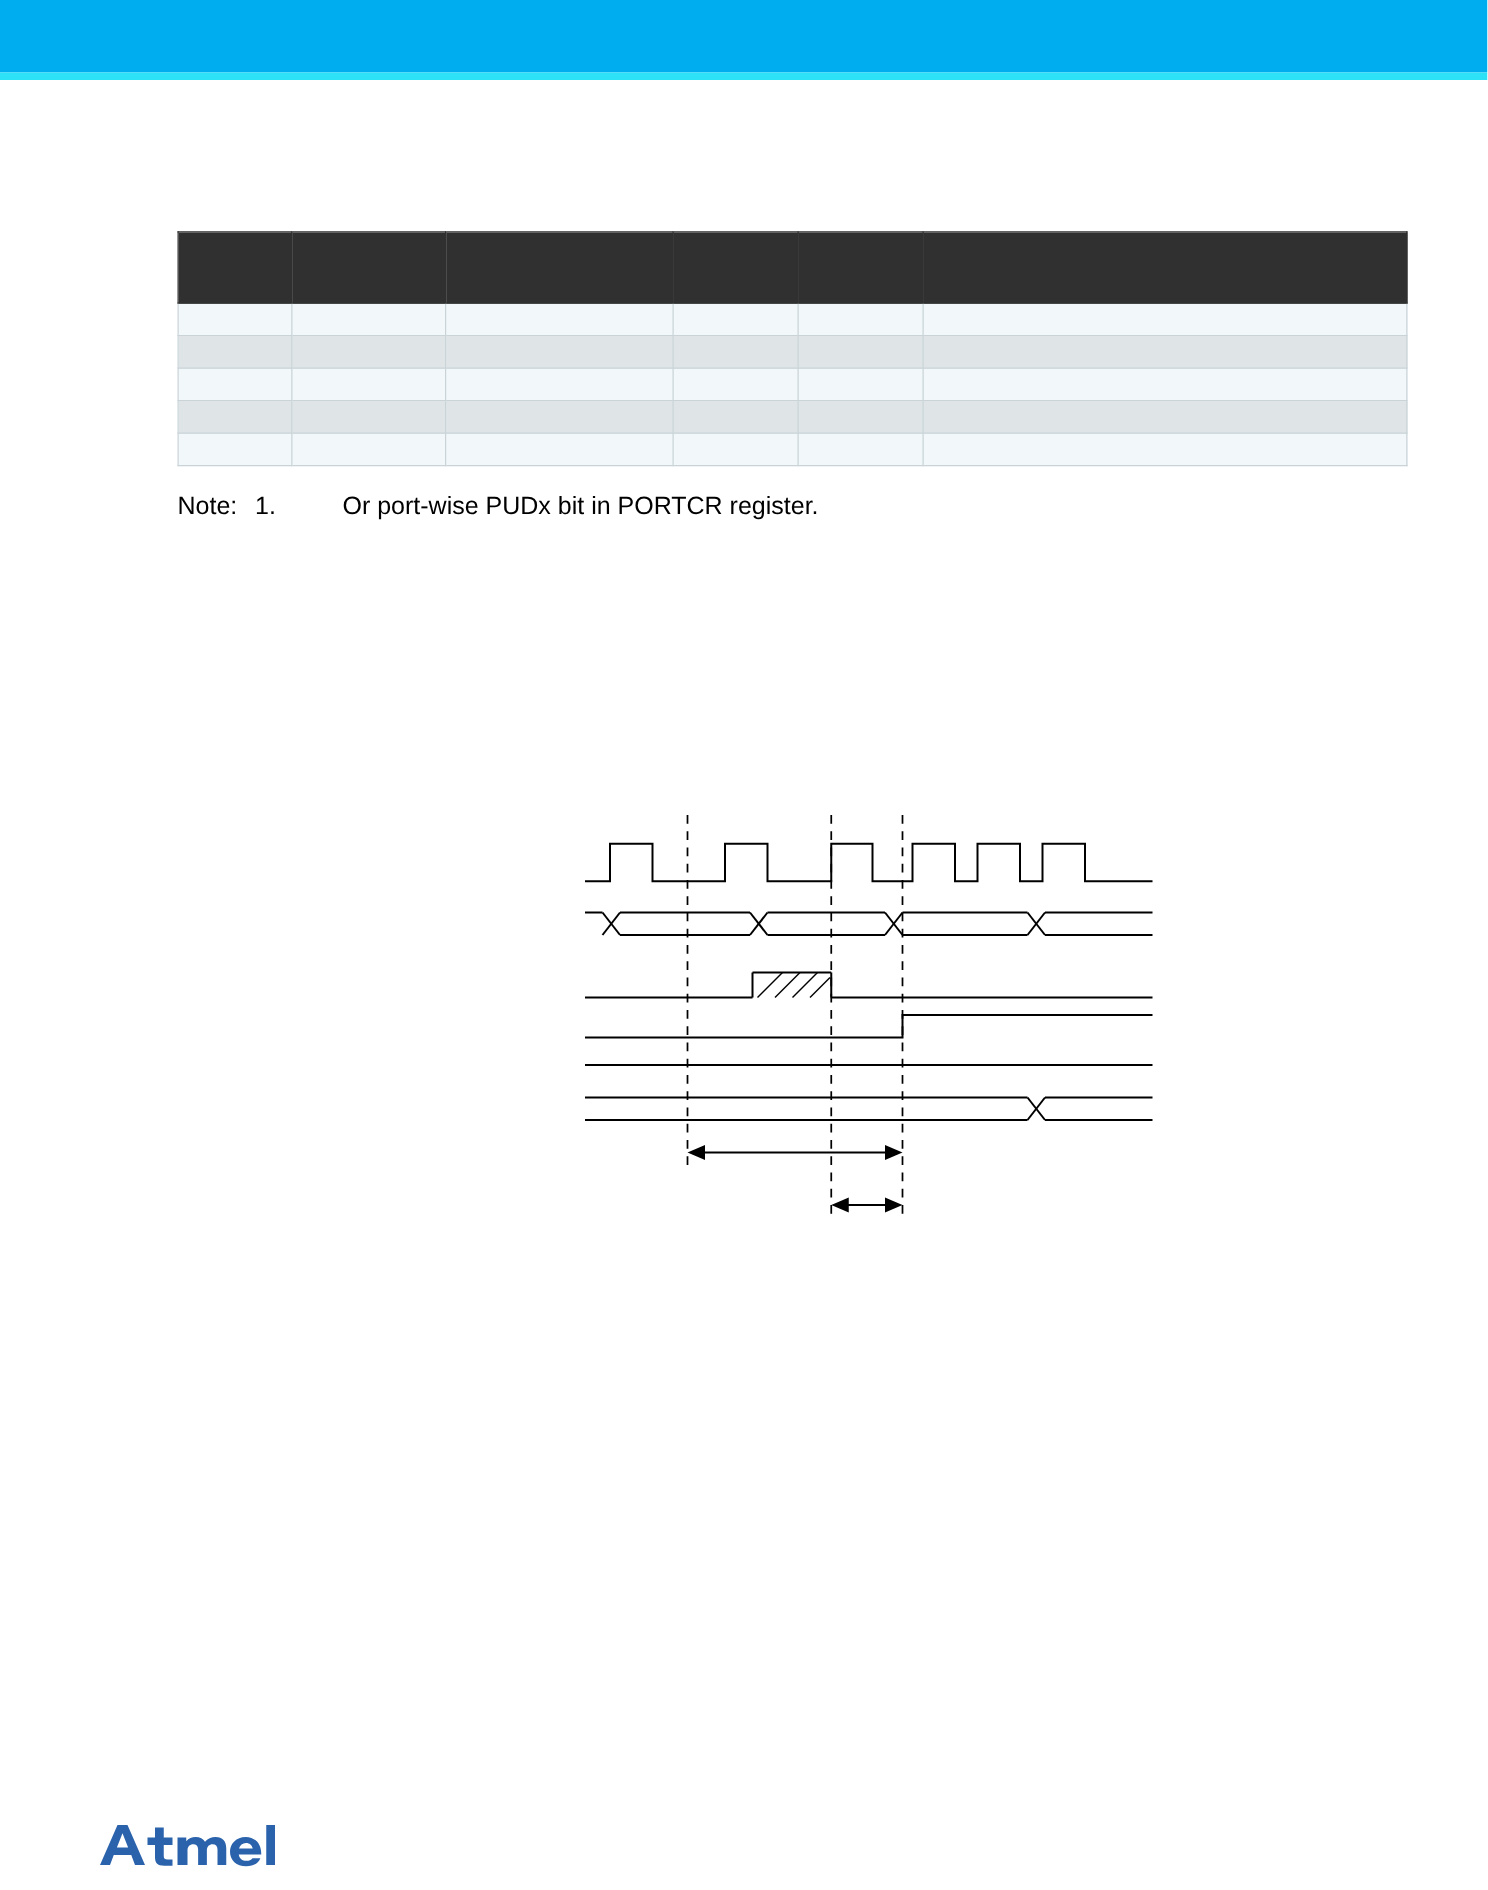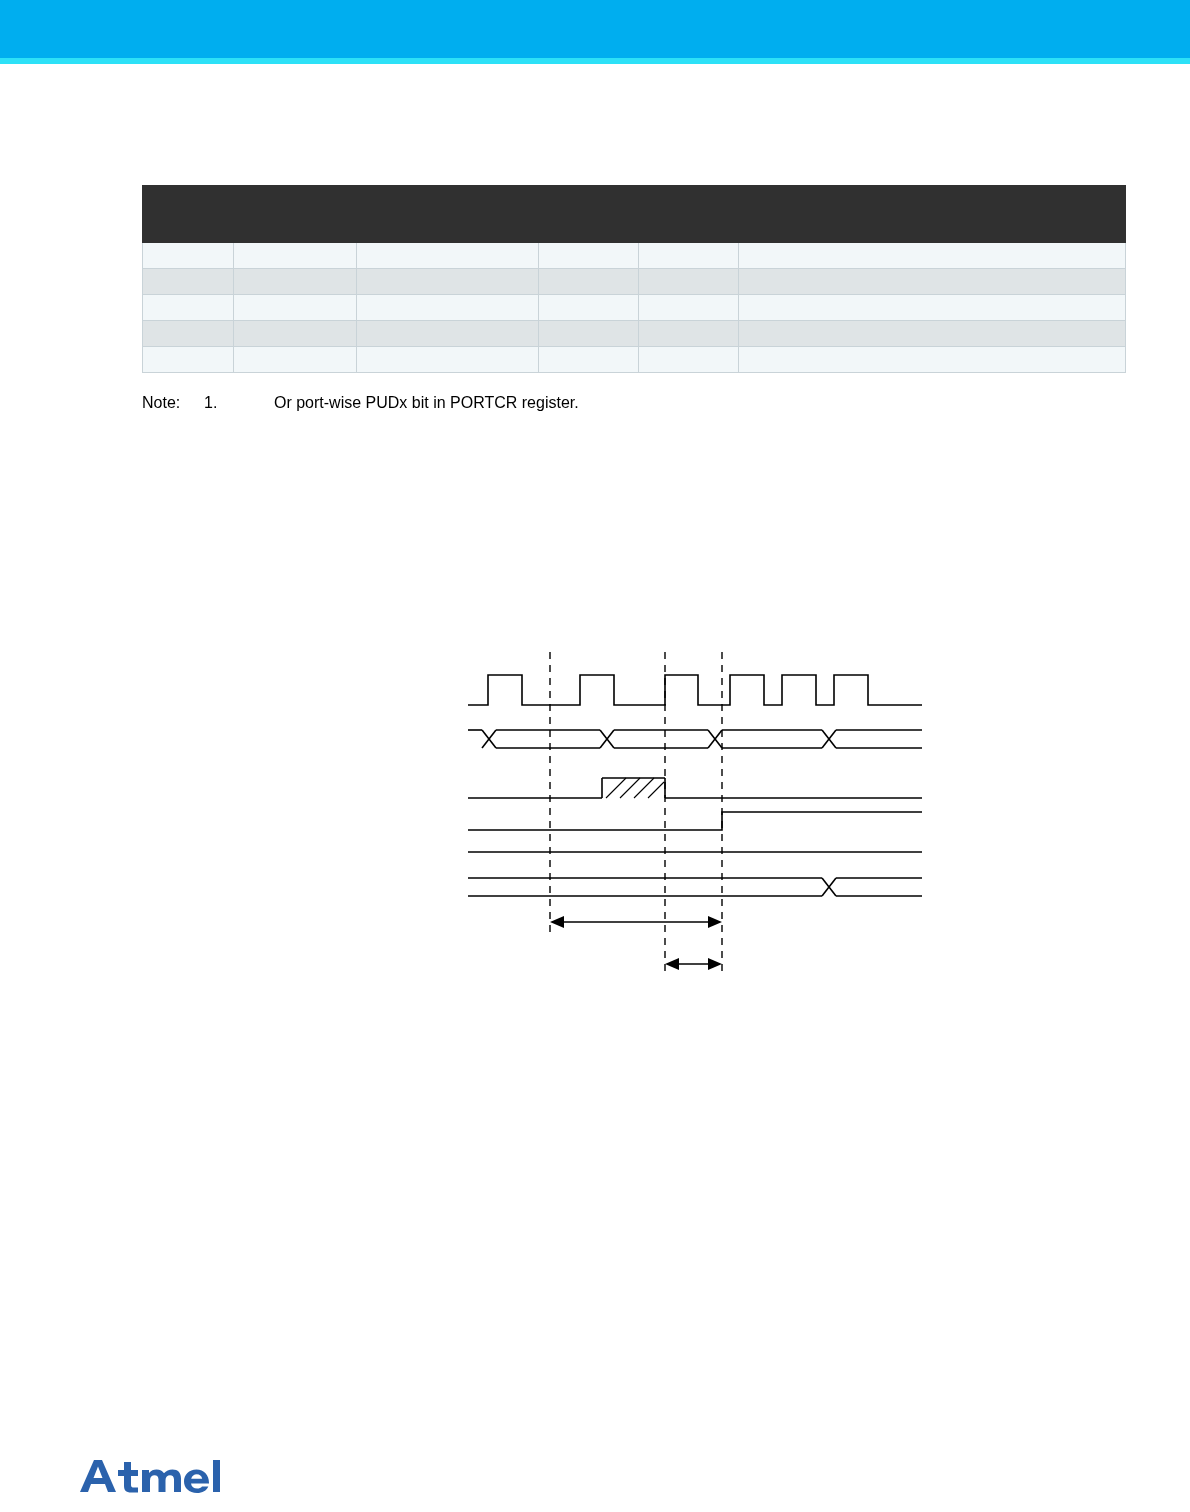--- a/index.html
+++ b/index.html
@@ -77,21 +77,21 @@
   .col-2 { width: 182px; }
   .col-3 { width: 100px; }
   .col-4 { width: 100px; }
   .col-5 { width: 387px; }
 
   
   .note-line {
     position: absolute;
     left: 142px;
     top: 394px;
-    font-size: 16px;
+    font-size: 20px;
     white-space: nowrap;
   }
   .note-label { display: inline-block; width: 62px; }
   .note-num { display: inline-block; width: 70px; }
 
   
   .timing {
     position: absolute;
     left: 430px;
     top: 630px;

